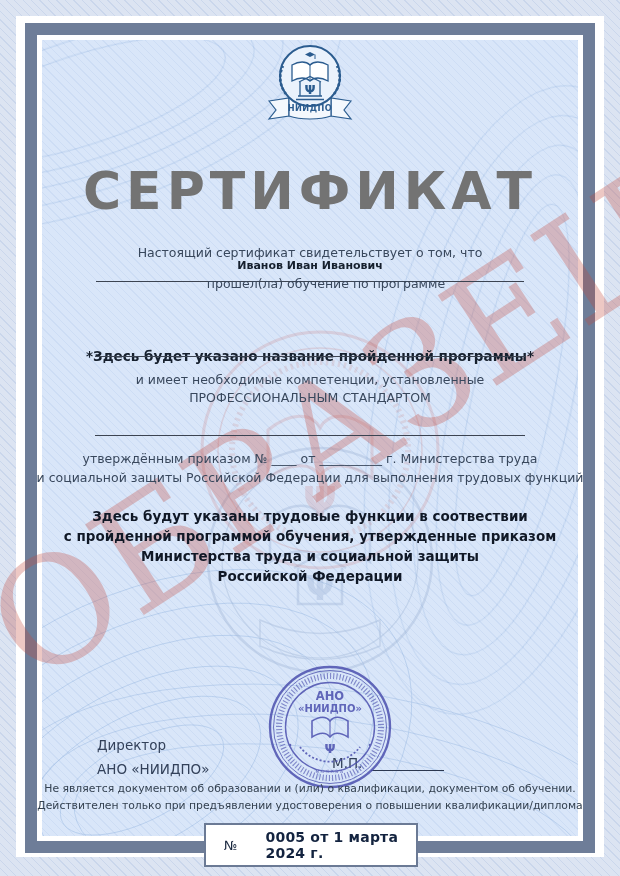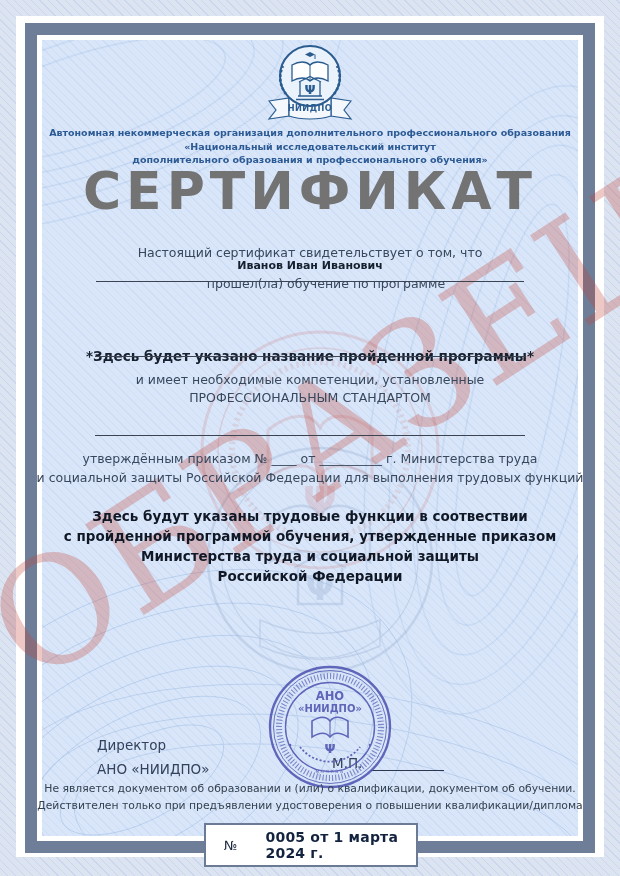--- a/index.html
+++ b/index.html
@@ -143,25 +143,20 @@
         <path d="M44 38 L55 32.5 L66 38" stroke-width="1.3"></path>
         <path d="M45 38 L45 52 M65 38 L65 52" stroke-width="1.3"></path>
         <path d="M43 52 L67 52 M41 55.5 L69 55.5" stroke-width="1.3"></path>
         <path d="M31 50 A26 26 0 0 1 28 22" stroke-width="2.6" stroke-dasharray="2.6,2"></path>
         <path d="M79 50 A26 26 0 0 0 82 22" stroke-width="2.6" stroke-dasharray="2.6,2"></path>
       </g>
       <text x="55" y="50" text-anchor="middle" font-size="13" font-weight="bold" fill="#2b5c8f">Ψ</text>
       <text x="55" y="67" text-anchor="middle" font-size="8.2" font-weight="bold" letter-spacing="0.5" fill="#2b5c8f">НИИДПО</text>
     </svg>
 
-    <div class="t org">
-      <div>Автономная некоммерческая организация дополнительного профессионального образования</div>
-      <div>«Национальный исследовательский институт</div>
-      <div>дополнительного образования и профессионального обучения»</div>
-    </div>
 
     <div class="t title">СЕРТИФИКАТ</div>
 
     <div class="t intro">Настоящий сертификат свидетельствует о том, что</div>
 
     <div class="t name">Иванов Иван Иванович</div>
     <div class="uline ul-name"></div>
 
     <div class="t trained">прошел(ла) обучение по программе</div>
 

